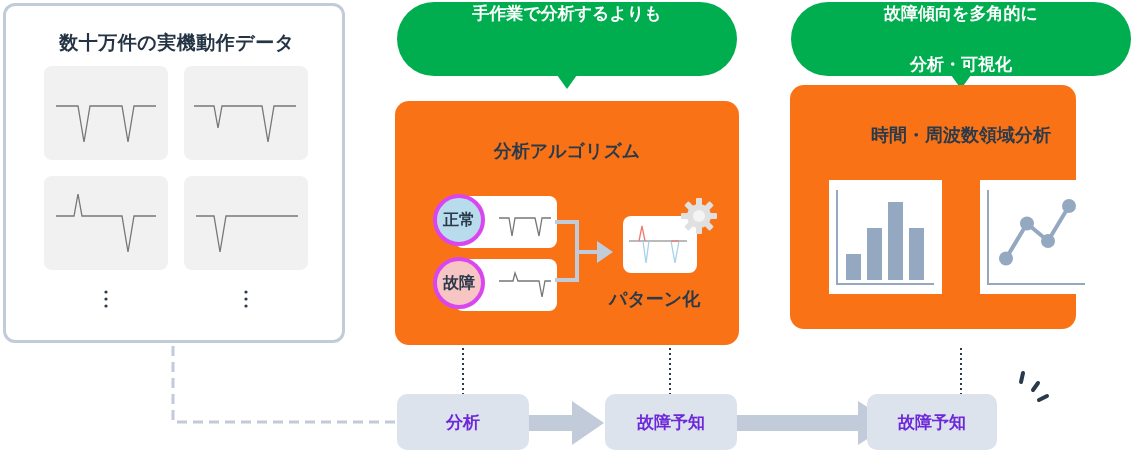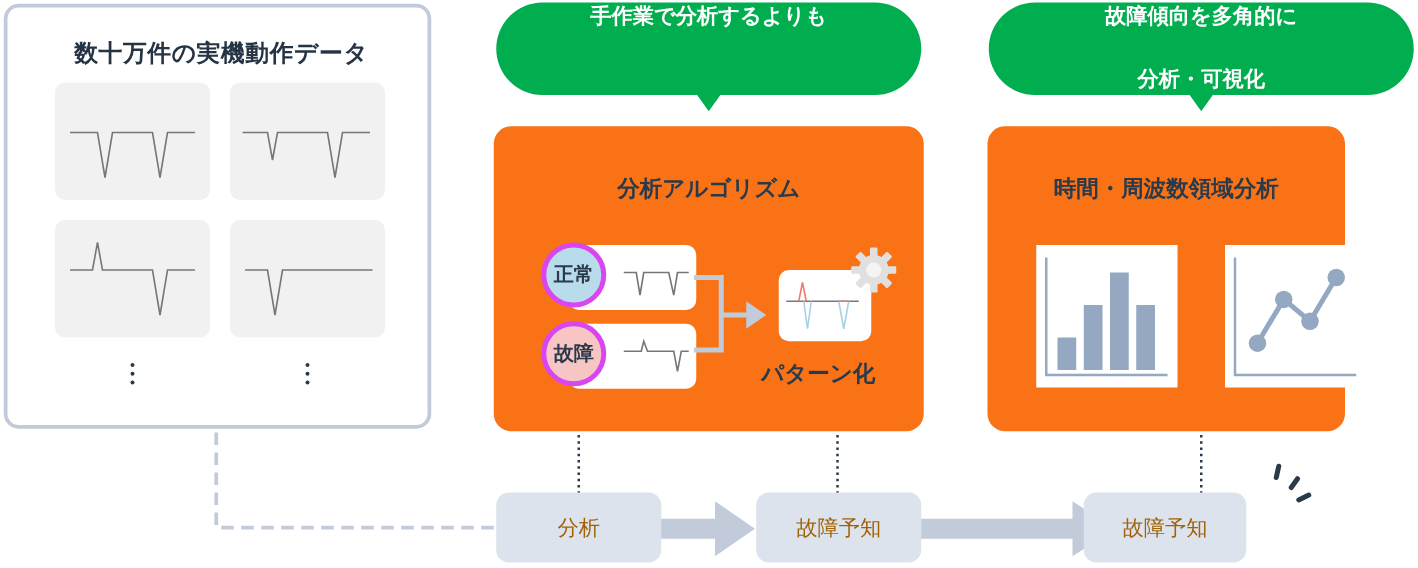--- a/index.html
+++ b/index.html
@@ -38,21 +38,21 @@
       font-size: 16px; font-weight: bold; color: #2a3a4a;
     }
     .pattern-label { font-size: 18px; font-weight: bold; color: #2a3a4a; }
 
     .chart-card { background: #fff; }
 
     
     .step {
       background: #dde3ec; border-radius: 10px;
       display: flex; align-items: center; justify-content: center;
-      font-size: 17px; font-weight: normal; color: #a16207;
+      font-size: 17px; font-weight: bold; color: #6d28d9;
     }
   </style>
 </head>
 <body>
 
 <div class="abs data-panel">
   <div class="abs data-title">数十万件の実機動作データ</div>
 
   <div class="abs wave-tile" style="left:38px; top:60px;">
     <svg width="124" height="94">
@@ -137,21 +137,21 @@
       <rect x="2" y="17" width="36" height="6" rx="1"></rect>
       <rect x="17" y="2" width="6" height="36" rx="1" transform="rotate(45 20 20)"></rect>
       <rect x="17" y="2" width="6" height="36" rx="1" transform="rotate(-45 20 20)"></rect>
     </g>
     <circle cx="20" cy="20" r="6" fill="#f4f4f4"></circle>
   </svg>
 
   <div class="abs pattern-label" style="left:214px; top:186px;">パターン化</div>
 </div>
 
-<div class="abs panel" style="left:790px; top:101px; width:286px; height:244px;">
+<div class="abs panel" style="left:790px; top:85px; width:286px; height:244px;padding-left:28px;">
   <div class="abs panel-title" style="top:38px;">時間・周波数領域分析</div>
 
   <div class="abs chart-card" style="left:39px; top:95px; width:113px; height:114px;">
     <svg id="bar-chart" width="113" height="114">
         <polyline points="8,10 8,104 105,104" fill="none" stroke="#94a8c2" stroke-width="2"></polyline>
         <rect x="17" y="74" width="15" height="26" fill="#94a8c2"></rect>
         <rect x="38" y="48" width="15" height="52" fill="#94a8c2"></rect>
         <rect x="59" y="22" width="15" height="78" fill="#94a8c2"></rect>
         <rect x="80" y="48" width="15" height="52" fill="#94a8c2"></rect>
       </svg>

